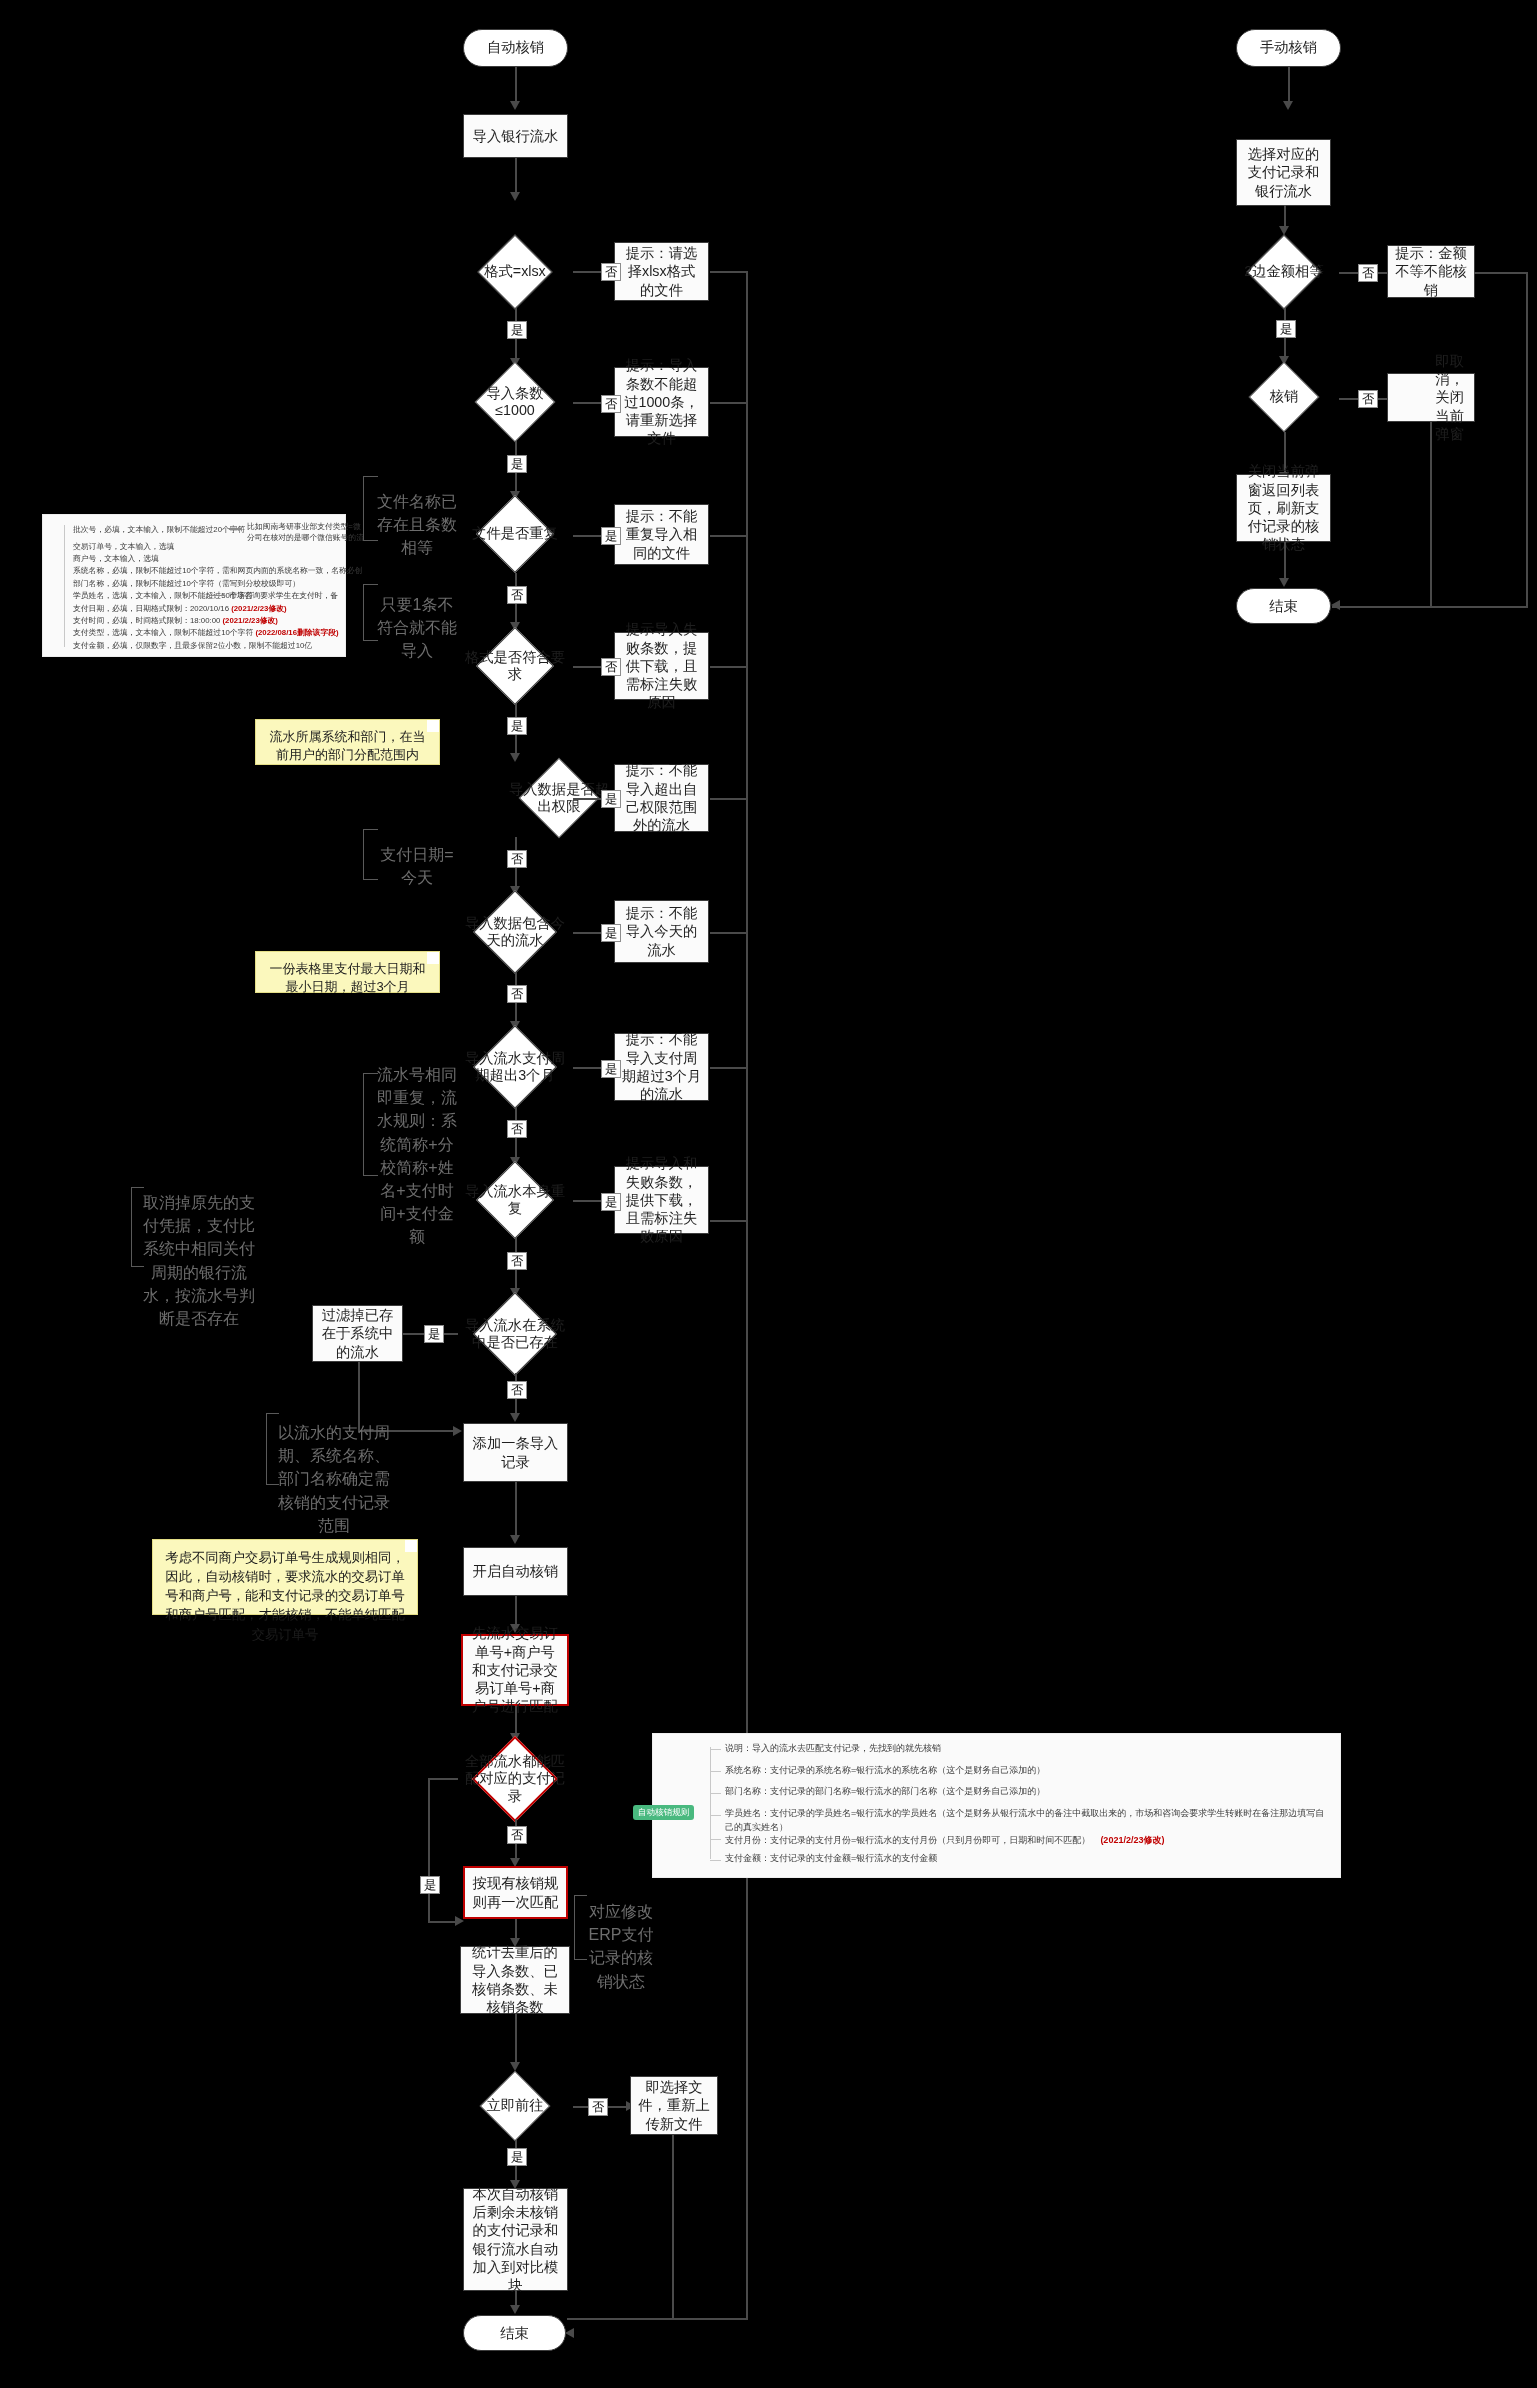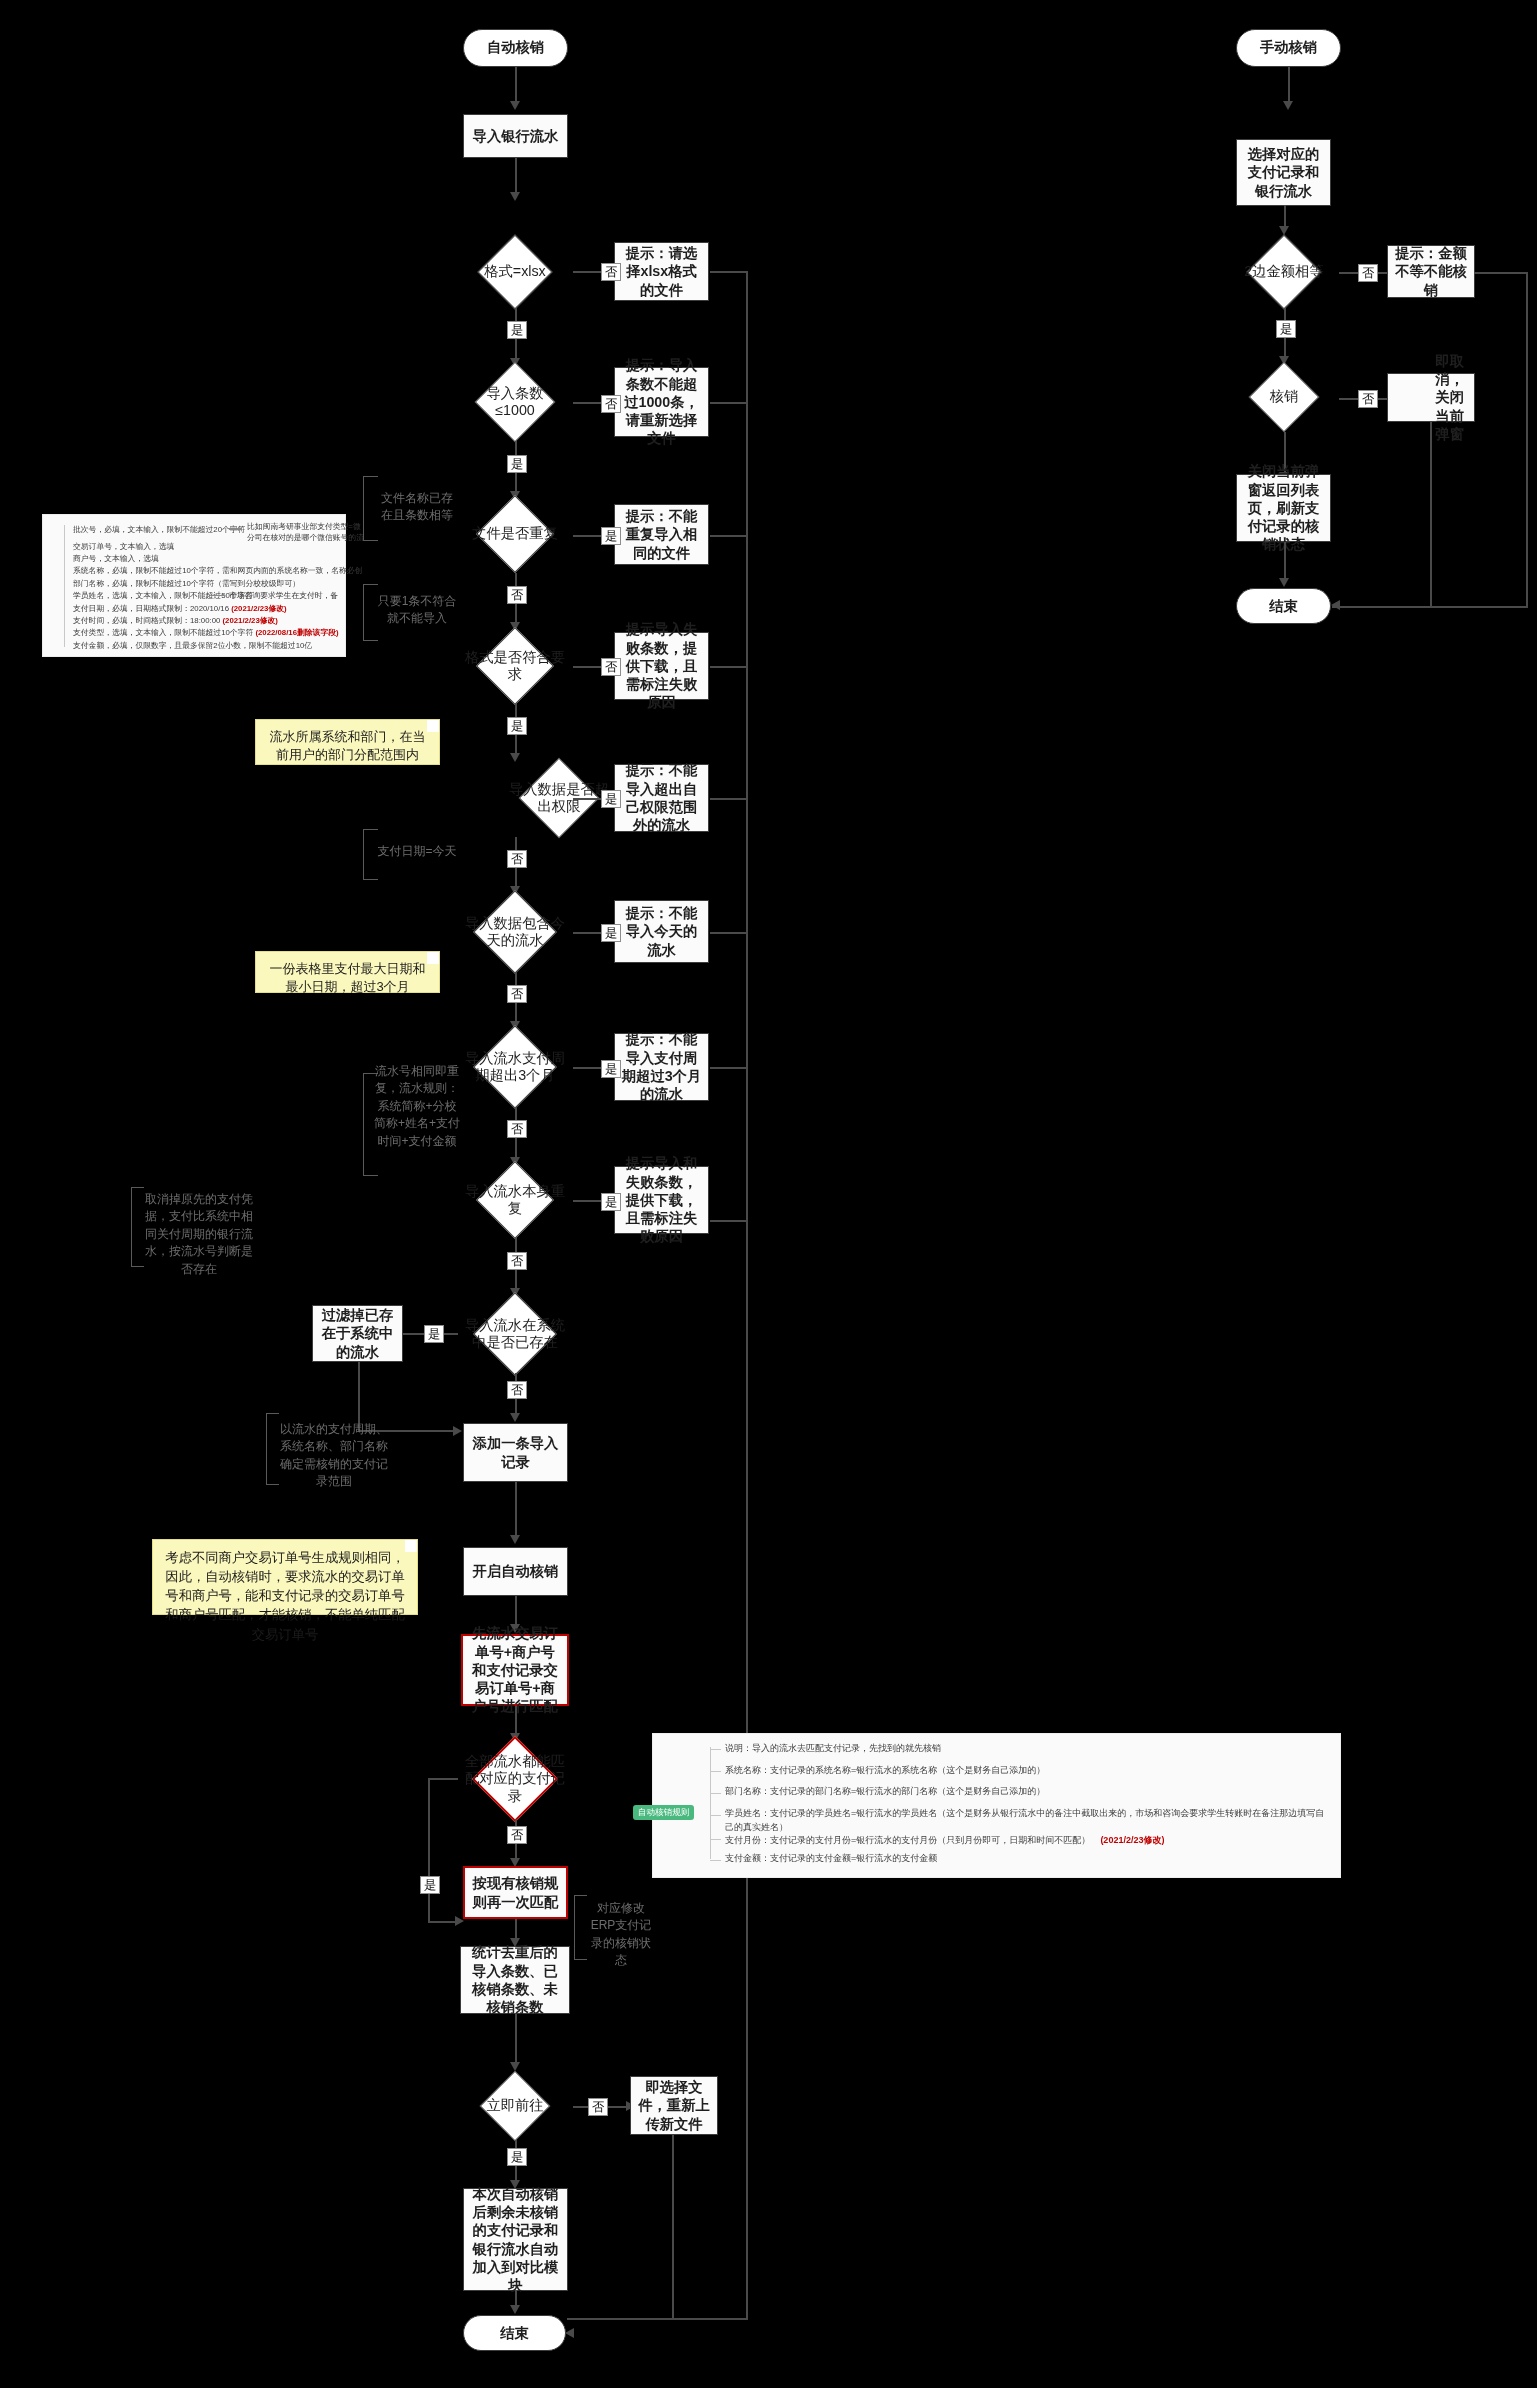--- a/index.html
+++ b/index.html
@@ -11,21 +11,21 @@
   #canvas{position:absolute;inset:0;}
 
   
   .node{position:absolute;box-sizing:border-box;display:flex;align-items:center;
         justify-content:center;text-align:center;background:#fbfbfb;
         border:1.9px solid #3c3c3c;color:#1f1f1f;line-height:1.28;
         font-size:14.3px;padding:3.8px 5.7px;}
   .node.terminator{border-radius:25px;background:#fff;}
   .node.process{border-radius:0;}
   .node.red{border-color:#c00000;border-width:2.9px;}
-  .node span{display:block;width:100%;font-weight:bold;}
+  .node span{display:block;width:100%;}
 
   
   .diamond{position:absolute;display:flex;align-items:center;justify-content:center;}
   .diamond .dshape{position:absolute;left:50%;top:50%;background:#fff;
       border:1.9px solid #3c3c3c;transform:translate(-50%,-50%) rotate(45deg);}
   .diamond .dtext{position:relative;z-index:2;text-align:center;font-size:14.3px;
       line-height:1.22;color:#1f1f1f;white-space:pre-line;}
   .diamond.red .dshape{border-color:#c00000;border-width:2.9px;}
 
   
@@ -45,21 +45,21 @@
   .note{position:absolute;box-sizing:border-box;background:#fbf8bd;
         border:1px solid #e4de86;font-size:13px;line-height:1.45;
         padding:7.6px 9.5px;color:#1c1c1c;text-align:center;}
   .note::after{content:"";position:absolute;right:0;top:0;border-width:0 12.4px 12.4px 0;
         border-style:solid;border-color:#e8e8c8 #fff #fff #e8e8c8;}
 
   
   .bracket{position:absolute;box-sizing:border-box;
            border-left:1.9px solid #5a5a5a;border-top:1.9px solid #5a5a5a;
            border-bottom:1.9px solid #5a5a5a;}
-  .bnote{position:absolute;box-sizing:border-box;font-size:12px;line-height:1.45;
+  .bnote{position:absolute;box-sizing:border-box;font-size:16px;line-height:1.45;
          color:#6d6d6d;text-align:center;}
 
   
   .panel{position:absolute;box-sizing:border-box;background:#fafafa;
          border:1px solid #ececec;}
   .prow{font-size:7.8px;line-height:1.5;color:#3a3a3a;white-space:nowrap;}
   .prow .rd{color:#c00000;font-weight:bold;}
 
   .panel2{position:absolute;box-sizing:border-box;background:#fafafa;
           border:1px solid #eee;}

